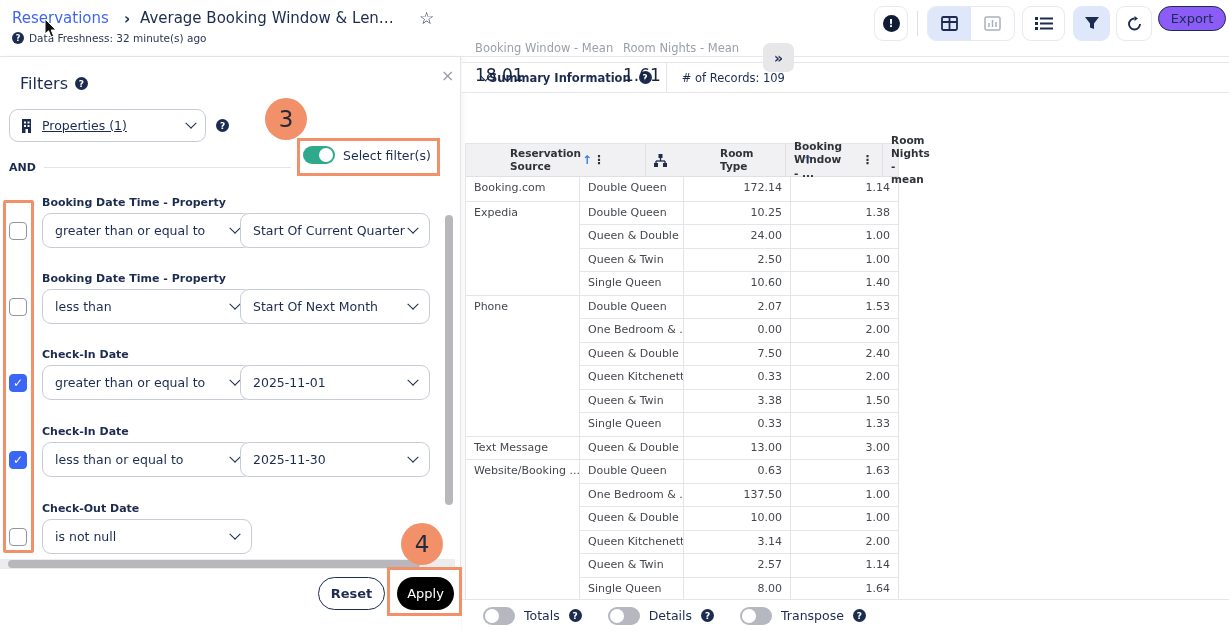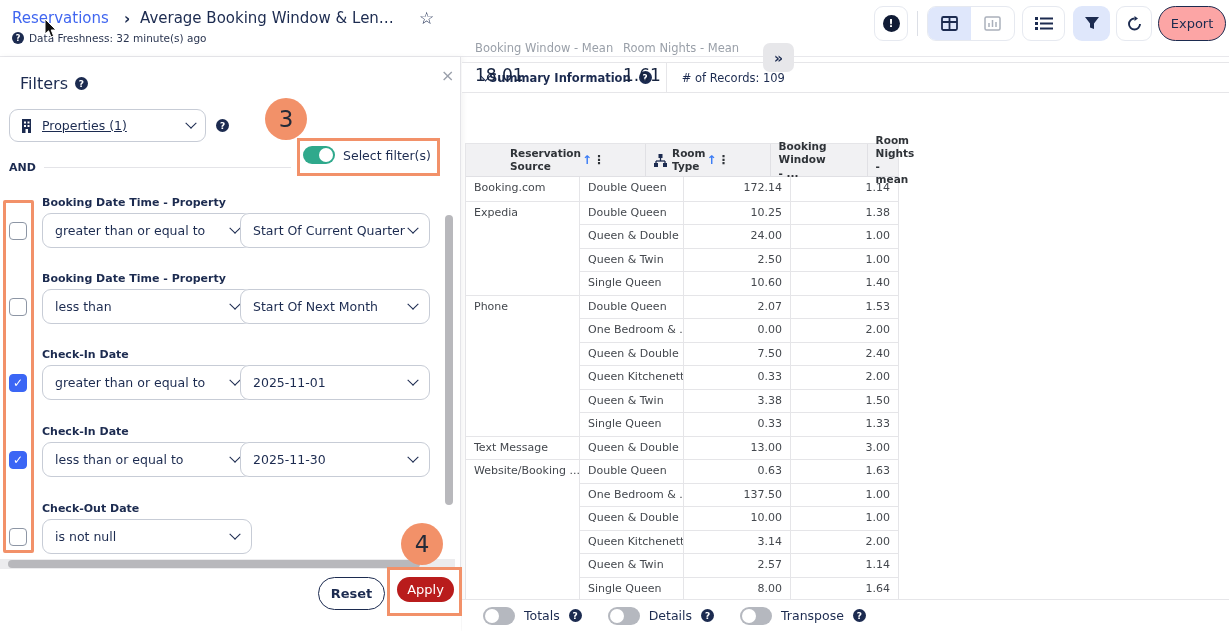--- a/index.html
+++ b/index.html
@@ -22,22 +22,22 @@
   .tb-btn { position:absolute; top:6px; height:35px; background:#fff; border:1px solid #e6e9f0;
     border-radius:9px; display:flex; align-items:center; justify-content:center; cursor:pointer;}
   .tb-blue { background:#dfe7fb; border:none; }
   .tb-divider { position:absolute; top:11px; width:1px; height:25px; background:#dcdfe6; }
   .seg { position:absolute; top:6px; left:927px; width:88px; height:35px; border:1px solid #e6e9f0;
     border-radius:9px; display:flex; overflow:hidden; background:#fff;}
   .seg-half { flex:1; display:flex; align-items:center; justify-content:center; cursor:pointer;}
   .seg-half.on { background:#dfe7fb; }
   .info-circ { width:17px; height:17px; border-radius:50%; background:#101b35; color:#fff; font-size:11px;
     font-weight:700; display:flex; align-items:center; justify-content:center;}
-  .export-btn { position:absolute; top:6px; left:1158px; width:68px; height:35px; border:1.5px solid #1c2b50;
-    border-radius:18px; background:#fca5a5; color:#1c2b50; font-size:13px; display:flex; align-items:center;
+  .export-btn { position:absolute; top:6px; left:1158px; width:68px; height:25px; border:1.5px solid #1c2b50;
+    border-radius:18px; background:#8b5cf6; color:#1c2b50; font-size:13px; display:flex; align-items:center;
     justify-content:center; cursor:pointer; font-family:inherit;}
 
   
   #fpanel { position:absolute; left:0; top:57px; width:461px; height:574px; background:#fff;
     border-right:1px solid #e4e4e8; box-shadow:2px 0 6px rgba(0,0,0,0.05); }
   .f-title { position:absolute; left:20px; top:17px; font-size:16px; color:#1c2b50; display:flex; gap:7px; align-items:center;}
   .f-close { position:absolute; left:441px; top:9px; font-size:16px; color:#9aa0ab; cursor:pointer;}
   .props { position:absolute; left:9px; top:52px; width:197px; height:33px; border:1px solid #c7ccd6;
     border-radius:9px; display:flex; align-items:center; padding:0 10px; gap:9px; cursor:pointer; background:#fff;}
   .props-label { font-size:12.5px; color:#1c2b50; flex:1;text-decoration:underline;}
@@ -64,22 +64,22 @@
   .cb-highlight { position:absolute; left:3px; top:143px; width:31px; height:353px;
     border:3px solid #f29169; border-radius:2px; pointer-events:none;}
 
   .vscroll { position:absolute; left:445px; top:158px; width:8px; height:290px; background:#b8b8bc; border-radius:4px; cursor:pointer;}
   .hscroll-track { position:absolute; left:0px; top:502px; width:455px; height:10px; background:#ececee;}
   .hscroll { position:absolute; left:8px; top:503px; width:412px; height:8px; background:#b8b8bc; border-radius:4px; cursor:pointer;}
 
   .f-footer { position:absolute; left:0; top:512px; width:461px; height:62px; background:#fff;}
   .reset-btn { position:absolute; left:318px; top:8px; width:67px; height:33px; border:1.5px solid #1c2b50;
     border-radius:17px; background:#fff; color:#1c2b50; font-size:13px; font-weight:600; cursor:pointer; font-family:inherit;}
-  .apply-btn { position:absolute; left:397px; top:8px; width:57px; height:25px; border:none;
-    border-radius:17px; background:#b91c1c; color:#fff; font-size:13px; cursor:pointer; font-family:inherit;}
+  .apply-btn { position:absolute; left:397px; top:8px; width:57px; height:33px; border:none;
+    border-radius:17px; background:#000000; color:#fff; font-size:13px; cursor:pointer; font-family:inherit;}
 
   .ann-circle { position:absolute; width:42px; height:42px; border-radius:50%; background:#f29169;
     color:#232a38; font-size:23px; display:flex; align-items:center; justify-content:center; z-index:6;}
   .ann-rect { position:absolute; border:3px solid #f29169; z-index:5; pointer-events:none;}
   #ann3-circle { left:265px; top:41px;}
   #ann3-rect { left:297px; top:81px; width:143px; height:38px;}
   .toggle-wrap { position:absolute; left:303px; top:89px; display:flex; align-items:center; gap:8px; z-index:7;}
   .switch { width:32px; height:18px; border-radius:9px; background:#b5b8bf; position:relative; cursor:pointer; flex:0 0 auto;}
   .switch .knob { position:absolute; left:2px; top:2px; width:14px; height:14px; border-radius:50%; background:#fff;}
   .switch.on { background:#2fa98c;}
@@ -103,21 +103,21 @@
   .metric .mvalue { font-size:17px; color:#16233f; margin-top:10px;}
   #metric-0 { left:475px;} #metric-1 { left:623px;}
   .expand-btn { position:absolute; left:763px; top:43px; width:31px; height:29px; background:#e7e7ea;
     border:none; border-radius:7px; color:#1c2b50; font-size:14px; font-weight:700; cursor:pointer; font-family:inherit;}
 
   
   #dtable { position:absolute; left:465px; top:143px; width:434px; border:1px solid #e5e5e8; background:#fff;}
   .thead { display:flex; background:#f1f1f3; border-bottom:1px solid #e0e0e4; height:33px;}
   .th { font-size:10.5px; font-weight:700; color:#2f3338; padding:3px 4px 3px 8px; display:flex; align-items:center; line-height:1.25;margin-left:36px;}
   .th .lbl { flex:1;}
-  .c0 { width:113px;} .c1 { width:104px;} .c2 { width:107px;} .c3 { width:108px;}
+  .c0 { width:113px;} .c1 { width:104px;gap:48px;} .c2 { width:107px;} .c3 { width:108px;}
   .th + .th { border-left:1px solid #e0e0e4;}
   .sort { color:#3b7cf5; font-size:12px; margin:0 1px; cursor:pointer;}
   .kebab { color:#2f3338; font-size:12px; font-weight:700; cursor:pointer; letter-spacing:0;}
   .tbody .tr { display:flex; height:23.5px;}
   .td { font-size:11px; color:#44484e; padding:4px 8px; white-space:nowrap; overflow:hidden; border-top:1px solid #e5e5e8;}
   .td + .td { border-left:1px solid #e5e5e8;}
   .tbody .tr:first-child .td { border-top:none;}
   .td.cont { border-top-color:transparent;}
   .td.c2, .td.c3 { text-align:right;}
 

